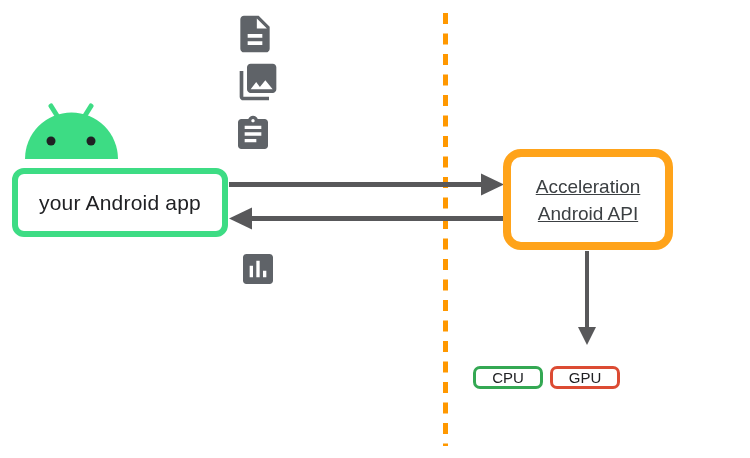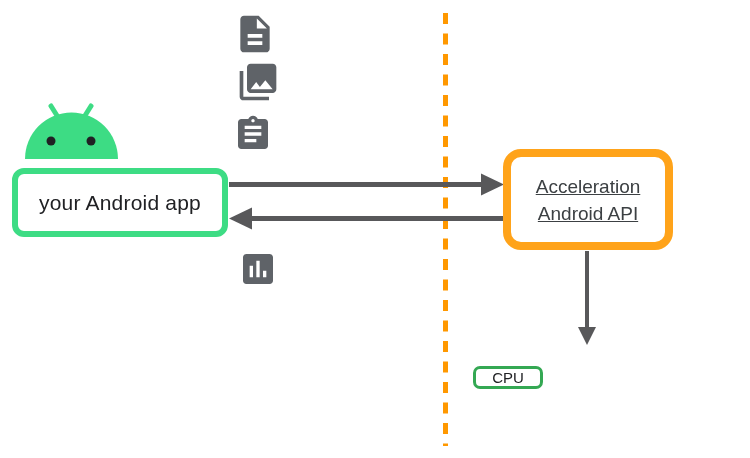--- a/index.html
+++ b/index.html
@@ -132,14 +132,17 @@
   </div>
 
   <div class="service-box">
     <span>Acceleration</span>
     <span>Android API</span>
   </div>
 
   <div class="badge badge-cpu">
     <span>CPU</span>
   </div>
+  <div class="badge badge-gpu">
+    <span>GPU</span>
+  </div>
 
 </div>
 
 </body></html>

